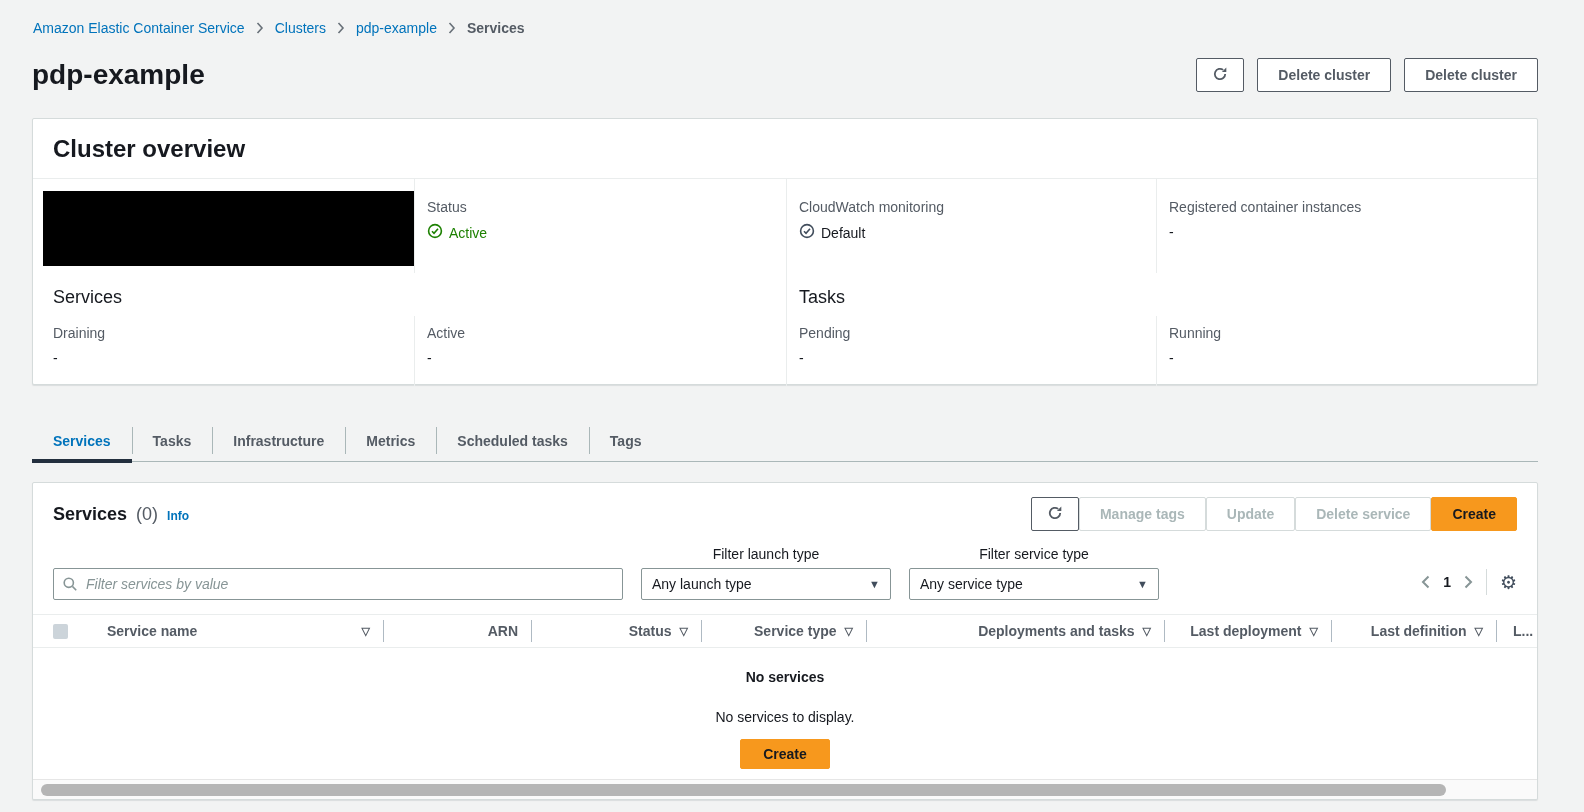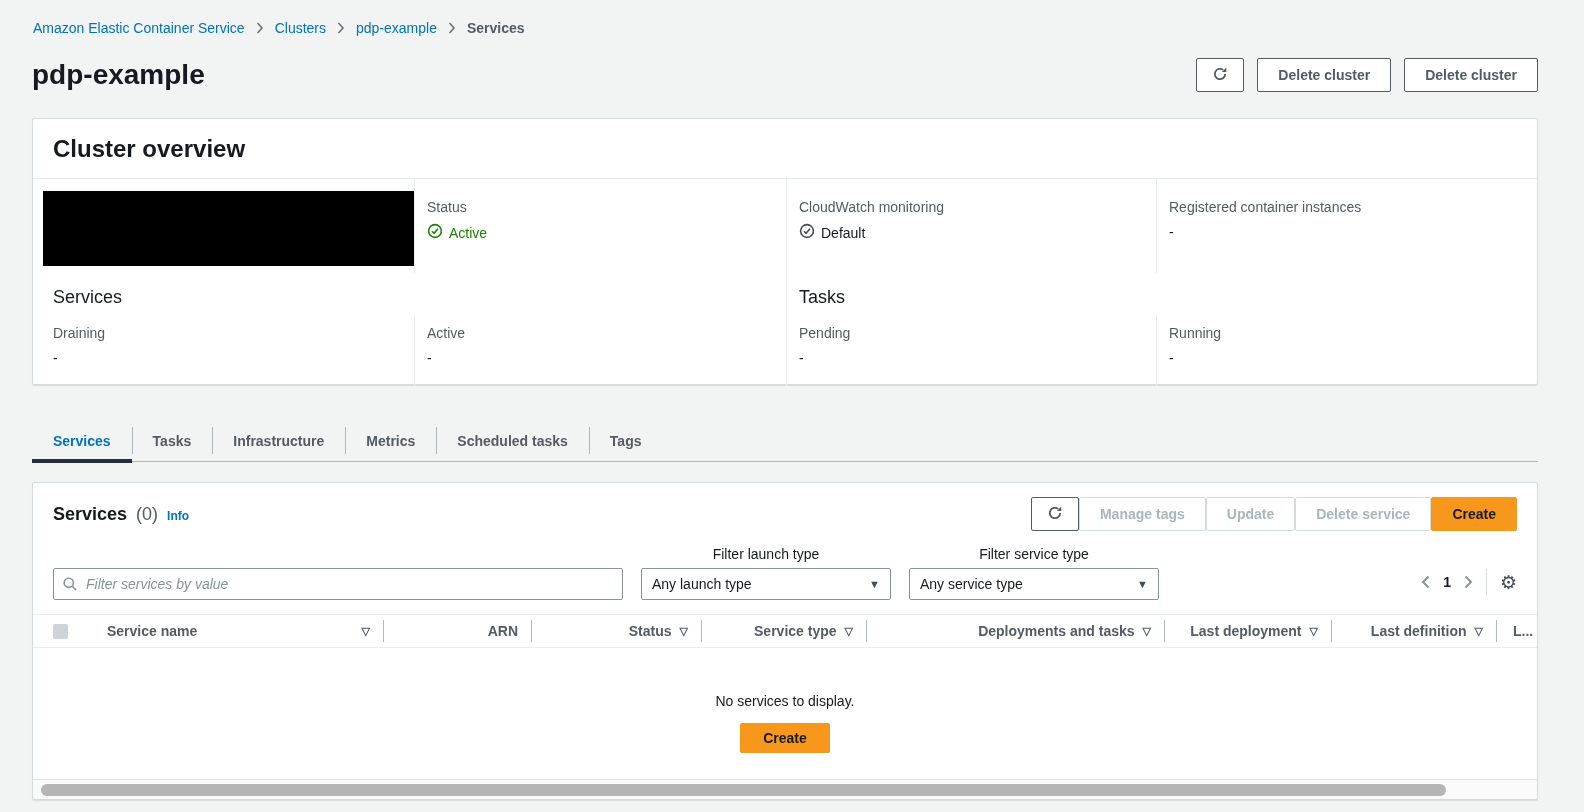--- a/index.html
+++ b/index.html
@@ -332,20 +332,21 @@
     <div class="th" style="width:165px">
       <span>Last definition</span>
       <span class="sort">▽</span>
     </div>
     <div class="th-last">
       <span>L...</span>
     </div>
   </div>
 
   <div class="empty">
+    <div class="empty-title">No services</div>
     <div class="empty-msg">No services to display.</div>
     <button class="btn btn-primary">Create</button>
   </div>
 
   <div class="hscroll">
     <div class="hscroll-thumb"></div>
   </div>
 </section>
 
 </body></html>

